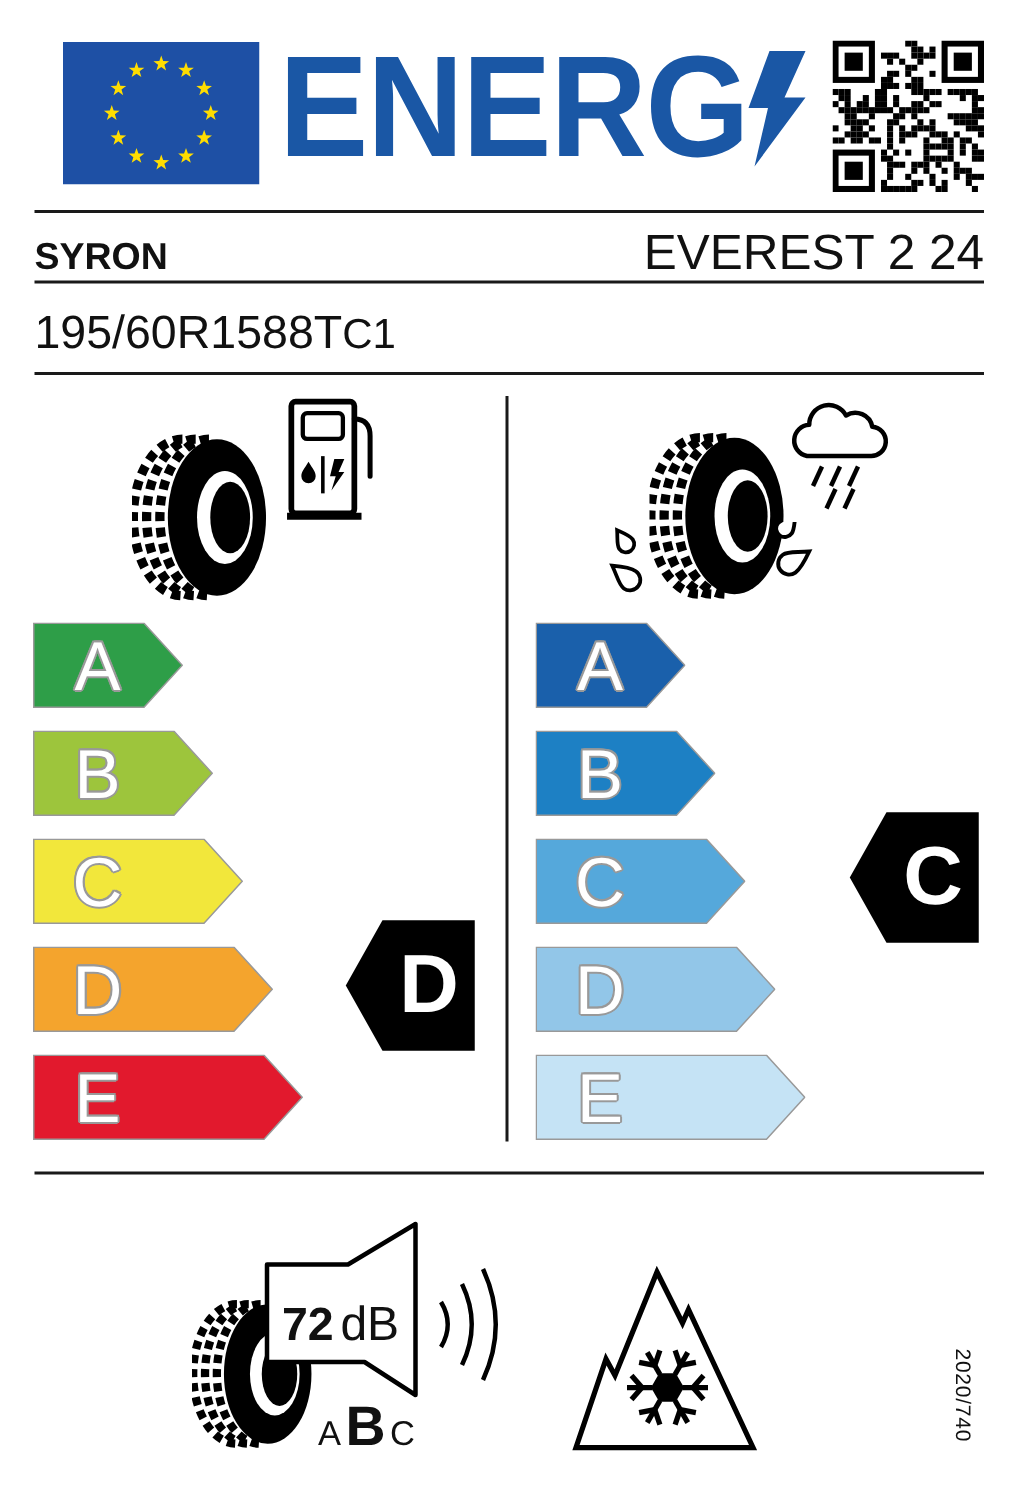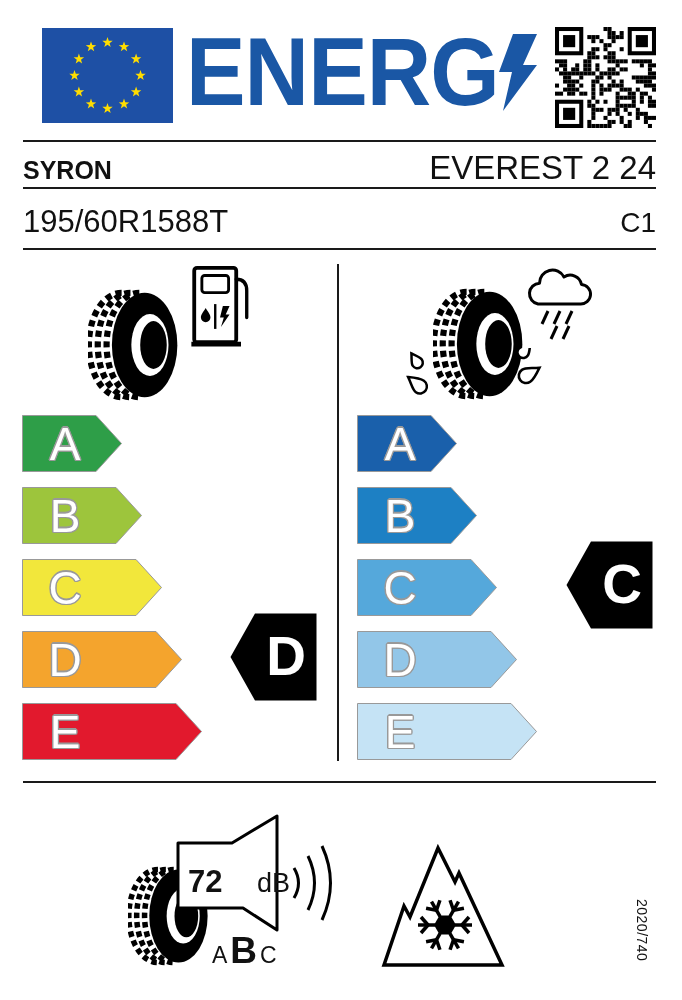--- a/index.html
+++ b/index.html
@@ -6,33 +6,33 @@
   .label{position:relative;width:682px;height:1000px;background:#fff;overflow:hidden;
          font-family:Liberation Sans, sans-serif;color:#111;}
   .abs{position:absolute;}
   .hr{position:absolute;left:23px;width:633px;height:2px;background:#1a1a1a;}
   .vr{position:absolute;width:2px;background:#1a1a1a;}
   .wordmark{font-weight:bold;font-size:96px;letter-spacing:-1px;line-height:1;
             transform:scaleX(0.93);transform-origin:left top;white-space:nowrap;}
   .brand-row{left:23px;top:153px;width:633px;display:flex;justify-content:space-between;align-items:baseline;line-height:30px;}
   .brand-name{font-weight:bold;font-size:25px;text-align:center;}
   .model-name{font-size:33px;}
-  .size-row{left:23px;top:204px;width:633px;display:flex;justify-content:space-between;align-items:baseline;line-height:36px;}
+  .size-row{left:23px;top:204px;width:633px;display:flex;align-items:baseline;line-height:36px;}
   .tyre-size{font-size:31px;}
   .tyre-class{font-size:28px;}
   .arrow{position:absolute;}
   .arrow .grade{position:absolute;left:25px;right:26px;top:50%;transform:translateY(-54%);
         text-align:center;font-size:46px;color:#fff;
         text-shadow:-1.4px 0 0 #999,1.4px 0 0 #999,0 -1.4px 0 #999,0 1.4px 0 #999,-1px -1px 0 #999,1px 1px 0 #999,-1px 1px 0 #999,1px -1px 0 #999;}
   .indicator{position:absolute;width:87px;height:88px;}
   .indicator .grade{position:absolute;left:25px;right:0;top:50%;transform:translateY(-52%);
         text-align:center;font-size:55px;font-weight:bold;color:#fff;}
   .db-box{left:188px;top:864px;width:84px;white-space:nowrap;}
   .db-value{font-weight:bold;font-size:31px;}
-  .db-unit{font-size:27px;margin-left:30px;}
+  .db-unit{font-size:32px;}
   .noise-classes{left:212px;top:930px;display:flex;align-items:baseline;gap:3px;}
   .nc-small{font-size:23px;}
   .nc-big{font-size:37px;font-weight:bold;}
   .reg-number{left:634px;top:899px;height:72px;writing-mode:vertical-rl;font-size:14px;letter-spacing:0.5px;}
 </style>
 </head>
 <body>
 
 <svg class="abs" width="0" height="0" style="left:-10px;top:-10px" aria-hidden="true">
   <defs>

